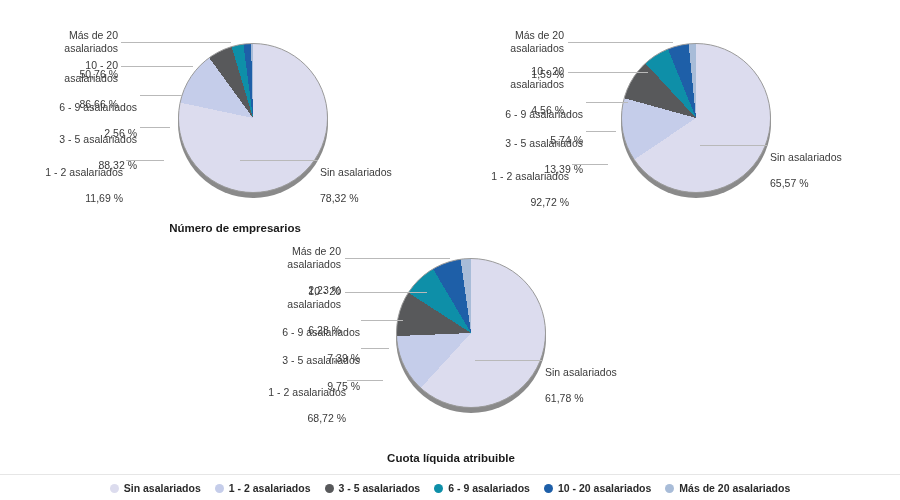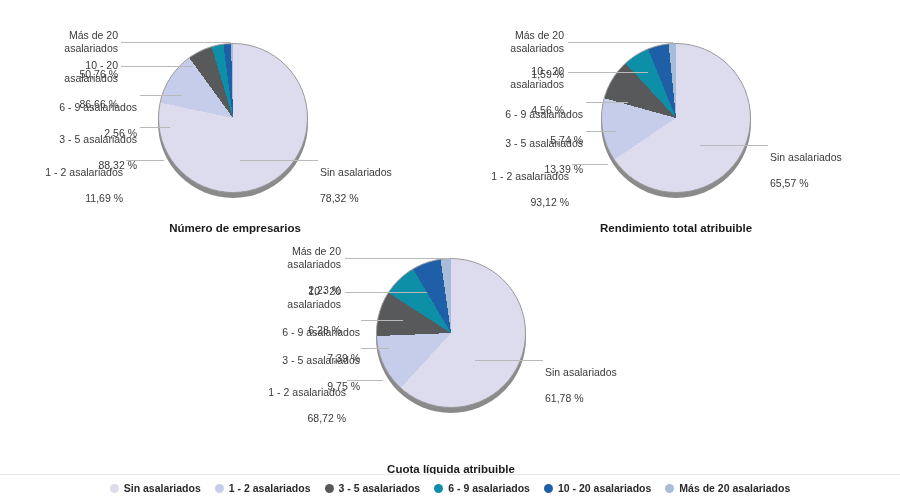--- a/index.html
+++ b/index.html
@@ -10,20 +10,21 @@
     width: 900px;
     height: 500px;
     background: #ffffff;
     font-family: "Liberation Sans", sans-serif;
     color: #333333;
     overflow: hidden;
     position: relative;
   }
   .chart-block {
     position: absolute;
+    padding-left: 20px;
   }
   .pie-wrap {
     position: relative;
   }
   .pie-shadow {
     position: absolute;
     border-radius: 50%;
     background: #8a8a8a;
   }
   .pie {
@@ -173,29 +174,28 @@
     <span>5,74 %</span>
   </div>
 
   <div class="label left" style="left:6px; top:124px; width:127px;">
     <span>3 - 5 asalariados</span><br>
     <span>13,39 %</span>
   </div>
 
   <div class="label left" style="left:6px; top:157px; width:113px;">
     <span>1 - 2 asalariados</span><br>
-    <span>93,12 %</span>
+    <span>92,72 %</span>
   </div>
 
   <div class="label right" style="left:320px; top:138px; width:120px;">
     <span>Sin asalariados</span><br>
     <span>65,57 %</span>
   </div>
 
-  <div class="chart-title" style="left:66px; top:222px; width:320px;">Rendimiento total atribuible</div>
 </div>
 
 <div class="chart-block" style="left:225px; top:240px; width:450px; height:240px;">
 
   <div class="pie-wrap" style="left:0; top:0; width:450px; height:210px;">
     <div class="pie-shadow" style="left:151px; top:23px; width:150px; height:150px;"></div>
     <div class="pie" id="pie3" style="left: 151px; top: 18px; width: 150px; height: 150px; background: conic-gradient(rgb(220, 220, 238) 0%, rgb(220, 220, 238) 61.792%, rgb(197, 205, 234) 61.792%, rgb(197, 205, 234) 74.345%, rgb(88, 89, 91) 74.345%, rgb(88, 89, 91) 84.097%, rgb(14, 143, 168) 84.097%, rgb(14, 143, 168) 91.488%, rgb(30, 95, 168) 91.488%, rgb(30, 95, 168) 97.77%, rgb(168, 188, 216) 97.77%, rgb(168, 188, 216) 100%);"></div>
   </div>
 
   <div class="leader" style="left:120px; top:18px; width:105px;"></div>
@@ -230,21 +230,21 @@
   <div class="label left" style="left:8px; top:133px; width:113px;">
     <span>1 - 2 asalariados</span><br>
     <span>68,72 %</span>
   </div>
 
   <div class="label right" style="left:320px; top:113px; width:120px;">
     <span>Sin asalariados</span><br>
     <span>61,78 %</span>
   </div>
 
-  <div class="chart-title" style="left:66px; top:223px; width:320px;">Cuota líquida atribuible</div>
+  <div class="chart-title" style="left:66px; top:212px; width:320px;">Cuota líquida atribuible</div>
 </div>
 
 <div class="footer-rule"></div>
 
 <div class="legend" id="legend">
     <div class="legend-item">
       <span class="swatch" style="background: rgb(220, 220, 238);"></span>
       <span>Sin asalariados</span>
     </div>
     <div class="legend-item">

